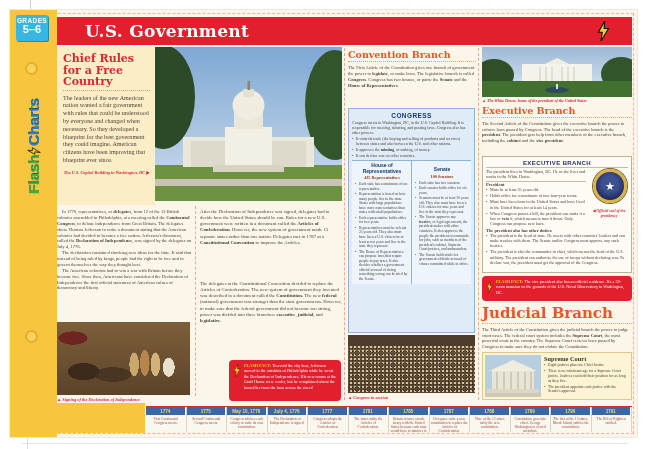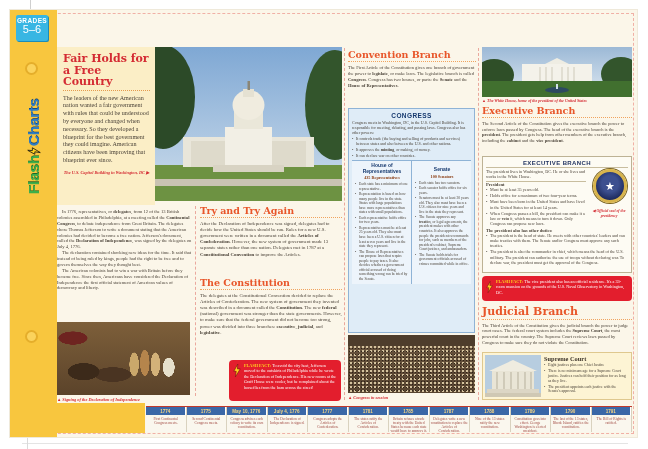--- a/index.html
+++ b/index.html
@@ -10,21 +10,21 @@
           outline:1px dashed #f0b0a6;outline-offset:-4px;box-shadow:0 0 0 1px #efe9da}
   .sidebar{position:absolute;left:0;top:0;width:47px;height:100%;background:#f8c63e}
   .grommet{position:absolute;width:13px;height:13px;border-radius:50%;border:2px solid #e5ae2b;background:#fbd35c}
   .logo{position:absolute;left:-43px;top:128px;width:132px;text-align:center;transform:rotate(-90deg);
         font-family:"Liberation Sans",sans-serif;font-weight:bold;font-size:15px;letter-spacing:0;white-space:nowrap}
   .logo .lf{color:#3fae49;text-shadow:0.7px 0.7px 0 #0e4d1f}
   .logo .lc{color:#2f7dc4;text-shadow:0.7px 0.7px 0 #0d3a66}
   .badge{position:absolute;left:6px;top:5px;width:32px;height:26px;background:#38b6e3;border-radius:2px;
          color:#fff;text-align:center;font-family:"Liberation Sans",sans-serif;box-shadow:1px 1px 0 #1d8cb7}
   .badge .g1{font-size:6.5px;font-weight:bold;letter-spacing:.4px;margin-top:2px}
-  .badge .g2{font-size:11px;font-weight:normal;line-height:1}
+  .badge .g2{font-size:11px;font-weight:bold;line-height:1}
   .banner{position:absolute;left:47px;top:7px;width:575px;height:28px;background:#e31e2d;display:flex;align-items:center}
   .banner-title{color:#fff;font-family:"DejaVu Serif",serif;font-weight:bold;font-size:17px;padding-left:28px;letter-spacing:.3px}
   .sec-h{font-family:"DejaVu Serif",serif;font-weight:bold;color:#e8562a;border-bottom:1px dotted #f0a35e;padding-bottom:1px;line-height:1.05}
   .body-t{line-height:1.28}
   .cap{color:#d42b33;font-style:italic;font-weight:bold;line-height:1.2}
   .bt{position:relative;padding-left:4px;margin-bottom:1px}
   .bt::before{content:"•";position:absolute;left:0;top:0}
   .flashbox{background:#e31e2d;border-radius:4px;color:#fff;display:flex;gap:3px;padding:3px 4px;align-items:flex-start}
   .flabel{color:#ffd21e;font-weight:bold}
   .divider{position:absolute;width:0;border-left:1px dashed #eaa89d}
@@ -54,23 +54,29 @@
           </svg></span><span class="lc">Charts</span>
     </div>
   </div>
   <div class="abs" style="left:23px;top:393px;width:112px;height:30px;background:#f8c63e"></div>
 
   <div class="badge">
     <div class="g1">GRADES</div>
     <div class="g2">5–6</div>
   </div>
 
+  <div class="banner">
+    <span class="banner-title">U.S. Government</span>
+    <span class="abs" style="right:22px;top:4px"><svg width="13" height="20" viewBox="0 0 10 16">
+          <path d="M6 0 L1 9 H4 L3 16 L9 6 H5.5 Z" fill="#ffd21e" stroke="#111" stroke-width="0.9"></path>
+        </svg></span>
+  </div>
 
   <div class="abs" style="left:47px;top:37px;width:98px;height:158px;background:#fbeec6;padding:6px 5px 4px 6px">
-    <div class="sec-h" style="font-size:11px;color:#d42b33;border-bottom:1px dotted #e49a4e;padding-bottom:2px">Fair Holds for a Free Country</div>
+    <div class="sec-h" style="font-size:11px;color:#d42b33;border-bottom:1px dotted #e49a4e;padding-bottom:2px">Chief Rules for a Free Country</div>
     <div class="body-t" style="font-size:6.1px;margin-top:4px">The leaders of the new American nation wanted a fair government with rules that could be understood by everyone and changed when necessary. So they developed a blueprint for the best government they could imagine. American citizens have been improving that blueprint ever since.</div>
     <div class="cap" style="font-size:4.3px;text-align:center;margin-top:5px">The U.S. Capitol Building in Washington, DC ▶</div>
   </div>
 
   <svg class="abs photo" style="left:145px;top:37px" width="187" height="154" viewBox="0 0 187 154">
     <defs>
         <linearGradient id="sky" x1="0" y1="0" x2="0" y2="1">
           <stop offset="0" stop-color="#7fa8d4"></stop>
           <stop offset="1" stop-color="#cfdeec"></stop>
         </linearGradient>
@@ -105,25 +111,23 @@
         radial-gradient(ellipse 10px 16px at 84% 62%, #e6e0cc 58%, rgba(0,0,0,0) 60%),
         radial-gradient(ellipse 26px 14px at 20% 68%, #3c2a1a 60%, rgba(0,0,0,0) 62%),
         radial-gradient(ellipse 30px 12px at 42% 72%, #4a3422 60%, rgba(0,0,0,0) 62%),
         radial-gradient(ellipse 22px 10px at 12% 22%, #6e2420 65%, rgba(0,0,0,0) 67%),
         linear-gradient(#7d5f3a, #5b432a)"></div>
   <div class="abs cap" style="left:47px;top:387px;width:133px;font-size:4.3px">▲ Signing of the Declaration of Independence</div>
 
   <div class="divider" style="left:185px;top:196px;height:190px"></div>
 
   <div class="abs" style="left:190px;top:196px;width:142px">
-    <div class="sec-h" style="font-size:9.5px">Try and Try Again</div>
     <div class="body-t" style="font-size:4.8px;margin-top:3px">After the Declaration of Independence was signed, delegates had to decide how the United States should be run. Rules for a new U.S. government were written in a document called the <b>Articles of Confederation</b>. However, the new system of government made 13 separate states rather than one nation. Delegates met in 1787 at a <b>Constitutional Convention</b> to improve the Articles.</div>
   </div>
   <div class="abs" style="left:190px;top:268px;width:142px">
-    <div class="sec-h" style="font-size:9.5px">The Constitution</div>
     <div class="body-t" style="font-size:4.8px;margin-top:3px">The delegates at the Constitutional Convention decided to replace the Articles of Confederation. The new system of government they invented was described in a document called the <b>Constitution</b>. The new <b>federal</b> (national) government was stronger than the state governments. However, to make sure that the federal government did not become too strong, power was divided into three branches: <b>executive</b>, <b>judicial</b>, and <b>legislative</b>.</div>
   </div>
 
   <div class="abs flashbox" style="left:219px;top:350px;width:112px;height:41px">
     <span style="flex:0 0 auto"><svg width="8" height="13" viewBox="0 0 10 16">
           <path d="M6 0 L1 9 H4 L3 16 L9 6 H5.5 Z" fill="#ffd21e" stroke="#7a0c12" stroke-width="0.8"></path>
         </svg></span>
     <div style="font-size:4.2px;line-height:1.3">
       <span class="flabel">FLASH FACT:</span>
       <span>To avoid the city heat, Jefferson moved to the outskirts of Philadelphia while he wrote the Declaration of Independence. His new rooms at the Graff House were cooler, but he complained about the horseflies from the barn across the street!</span>
@@ -240,21 +244,21 @@
     <span style="flex:0 0 auto"><svg width="7" height="12" viewBox="0 0 10 16">
           <path d="M6 0 L1 9 H4 L3 16 L9 6 H5.5 Z" fill="#ffd21e" stroke="#7a0c12" stroke-width="0.8"></path>
         </svg></span>
     <div style="font-size:4.2px;line-height:1.3">
       <span class="flabel">FLASH FACT:</span>
       <span>The vice president also has an official residence. It's a 33-room mansion on the grounds of the U.S. Naval Observatory in Washington, DC.</span>
     </div>
   </div>
 
   <div class="abs" style="left:472px;top:296px;width:150px">
-    <div class="sec-h" style="font-size:11px">Judicial Branch</div>
+    <div class="sec-h" style="font-size:15px">Judicial Branch</div>
     <div class="body-t" style="font-size:4.5px;margin-top:3px">The Third Article of the Constitution gives the judicial branch the power to judge court cases. The federal court system includes the <b>Supreme Court</b>, the most powerful court in the country. The Supreme Court reviews laws passed by Congress to make sure they do not violate the Constitution.</div>
   </div>
 
   <div class="abs" style="left:472px;top:342px;width:150px;height:48px;background:#fdf4d4;border:1px solid #dfc88e;display:flex;gap:3px;padding:2px;overflow:hidden">
     <svg width="56" height="42" viewBox="0 0 56 42" style="flex:0 0 auto">
       <rect width="56" height="42" fill="#b7cde0"></rect>
       <polygon points="4,16 52,16 28,5" fill="#efece0"></polygon>
       <rect x="7" y="16" width="42" height="18" fill="#e9e5d6"></rect>
       <g stroke="#c9c4b2" stroke-width="1.6">
           <line x1="12" y1="17" x2="12" y2="34"></line>

